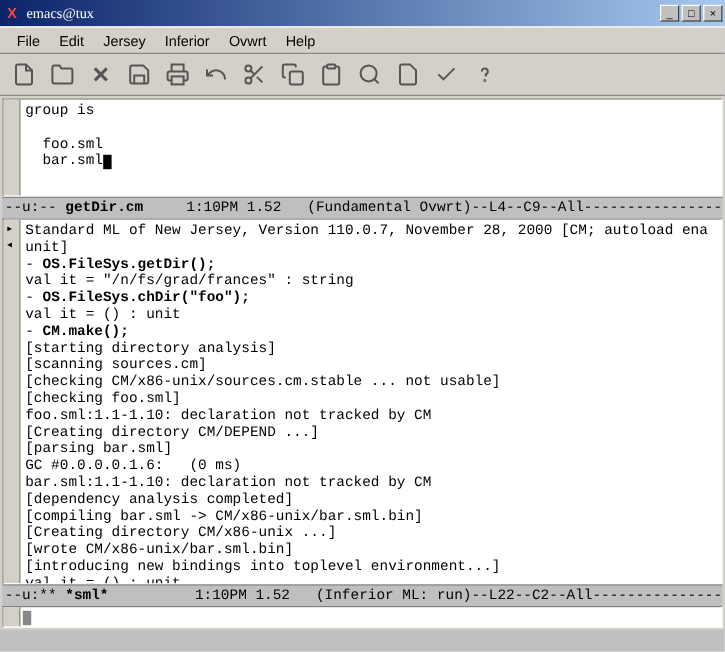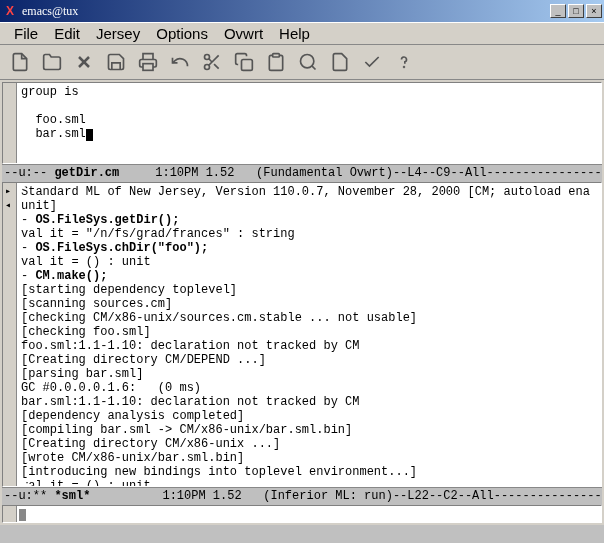--- a/index.html
+++ b/index.html
@@ -39,21 +39,21 @@
     color: black;
     font-family: Arial, sans-serif;
   }
   .menubar {
     height: 22px;
     background: #d4d0c8;
     display: flex;
     align-items: center;
     padding: 0 6px;
     font-family: "Microsoft Sans Serif", Arial, sans-serif;
-    font-size: 15px;
+    font-size: 12px;
     border-top: 1px solid #fff;
   }
   .menu-item { padding: 2px 8px; cursor: default; }
   .toolbar {
     height: 36px;
     background: #d4d0c8;
     display: flex;
     align-items: center;
     padding: 2px 8px;
     gap: 8px;
@@ -96,21 +96,20 @@
   }
   .text-content {
     flex: 1;
     padding: 2px 4px;
     white-space: pre;
     line-height: 14px;
     font-size: 12px;
     color: #000;
     font-family: "Courier New", monospace;
     overflow: hidden;
-    border-radius: 20px;
   }
   .cursor-block {
     display: inline-block;
     width: 7px; height: 12px;
     background: #000;
     vertical-align: text-bottom;
   }
   .modeline {
     height: 18px;
     background: #bfbfbf;
@@ -146,21 +145,21 @@
     <div class="titlebar-btn">_</div>
     <div class="titlebar-btn">□</div>
     <div class="titlebar-btn">×</div>
   </div>
 </div>
 
 <div class="menubar">
   <span class="menu-item">File</span>
   <span class="menu-item">Edit</span>
   <span class="menu-item">Jersey</span>
-  <span class="menu-item">Options</span>
+  <span class="menu-item">Inferior</span>
   <span class="menu-item">Ovwrt</span>
   <span class="menu-item">Help</span>
 </div>
 
 <div class="toolbar">
   <div class="tool-btn">
       <svg viewBox="0 0 24 24" fill="none" stroke="currentColor" stroke-width="2">
         <path d="M14 2H6a2 2 0 0 0-2 2v16a2 2 0 0 0 2 2h12a2 2 0 0 0 2-2V8z"></path>
         <polyline points="14 2 14 8 20 8"></polyline>
       </svg>
@@ -257,21 +256,21 @@
       <span class="gutter-arrow" style="top:2px;">▸</span>
       <span class="gutter-arrow" style="top:16px;">◂</span>
     </div>
     <div class="text-content"><span>Standard ML of New Jersey, Version 110.0.7, November 28, 2000 [CM; autoload ena</span>
 <span>unit]</span>
 <span>- </span><span class="bold">OS.FileSys.getDir();</span>
 <span>val it = "/n/fs/grad/frances" : string</span>
 <span>- </span><span class="bold">OS.FileSys.chDir("foo");</span>
 <span>val it = () : unit</span>
 <span>- </span><span class="bold">CM.make();</span>
-<span>[starting dependency toplevel]</span>
+<span>[starting directory analysis]</span>
 <span>[scanning sources.cm]</span>
 <span>[checking CM/x86-unix/sources.cm.stable ... not usable]</span>
 <span>[checking foo.sml]</span>
 <span>foo.sml:1.1-1.10: declaration not tracked by CM</span>
 <span>[Creating directory CM/DEPEND ...]</span>
 <span>[parsing bar.sml]</span>
 <span>GC #0.0.0.0.1.6:   (0 ms)</span>
 <span>bar.sml:1.1-1.10: declaration not tracked by CM</span>
 <span>[dependency analysis completed]</span>
 <span>[compiling bar.sml -&gt; CM/x86-unix/bar.sml.bin]</span>

